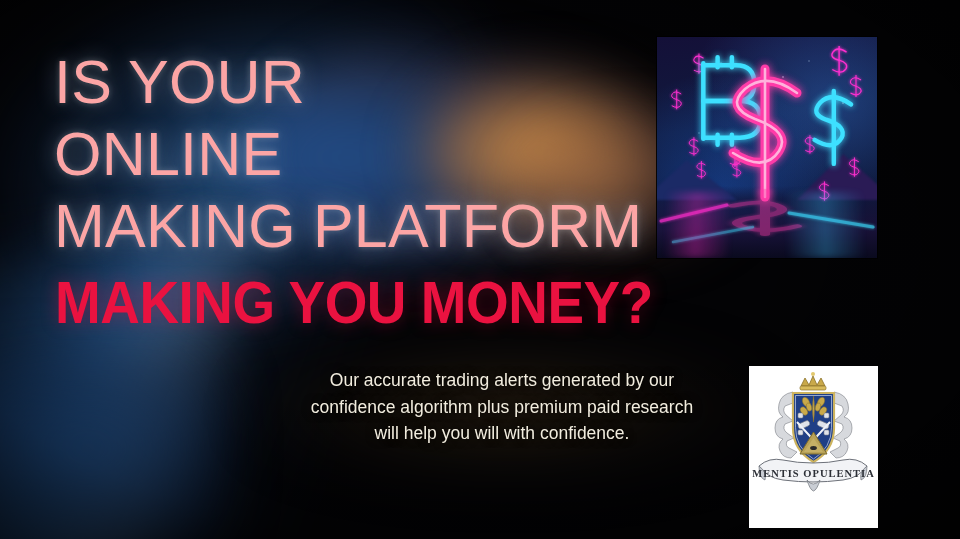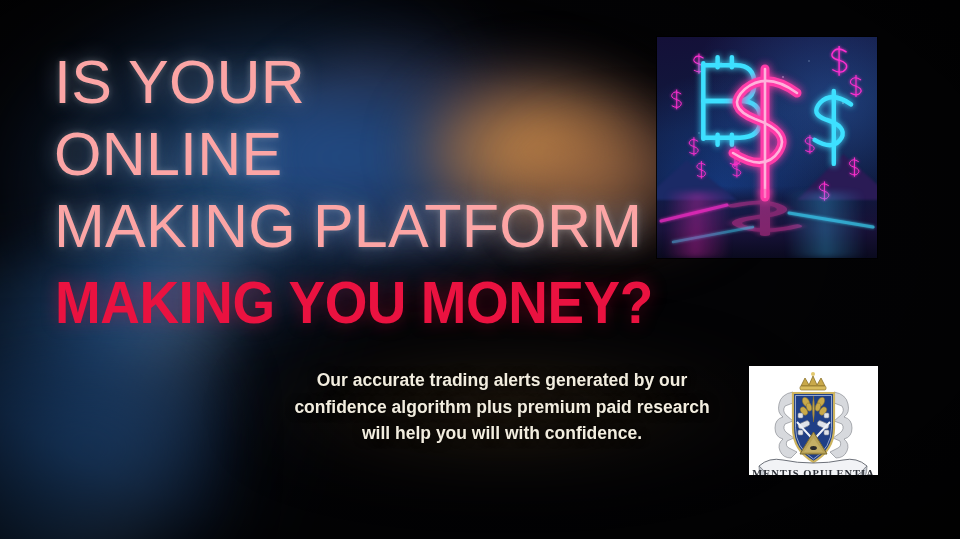--- a/index.html
+++ b/index.html
@@ -157,21 +157,21 @@
   
   .bodytext {
     position: absolute;
     left: 282px;
     top: 367px;
     width: 440px;
     text-align: center;
     color: #f2eddf;
     font-size: 17.5px;
     line-height: 26.5px;
-    font-weight: 700;
+    font-weight: 400;
     text-shadow: 0 0 10px rgba(0,0,0,0.8);
   }
 
   
   .neon-art {
     position: absolute;
     left: 657px;
     top: 37px;
     width: 220px;
     height: 221px;
@@ -220,21 +220,21 @@
     filter: blur(3px);
     opacity: .75;
   }
 
   
   .logo-box {
     position: absolute;
     left: 749px;
     top: 366px;
     width: 129px;
-    height: 109px;
+    height: 162px;
     background: #ffffff;
     overflow: hidden;
   }
   .logo-box svg { display: block; }
 </style>
 </head>
 <body>
 
 <div id="poster">
 

